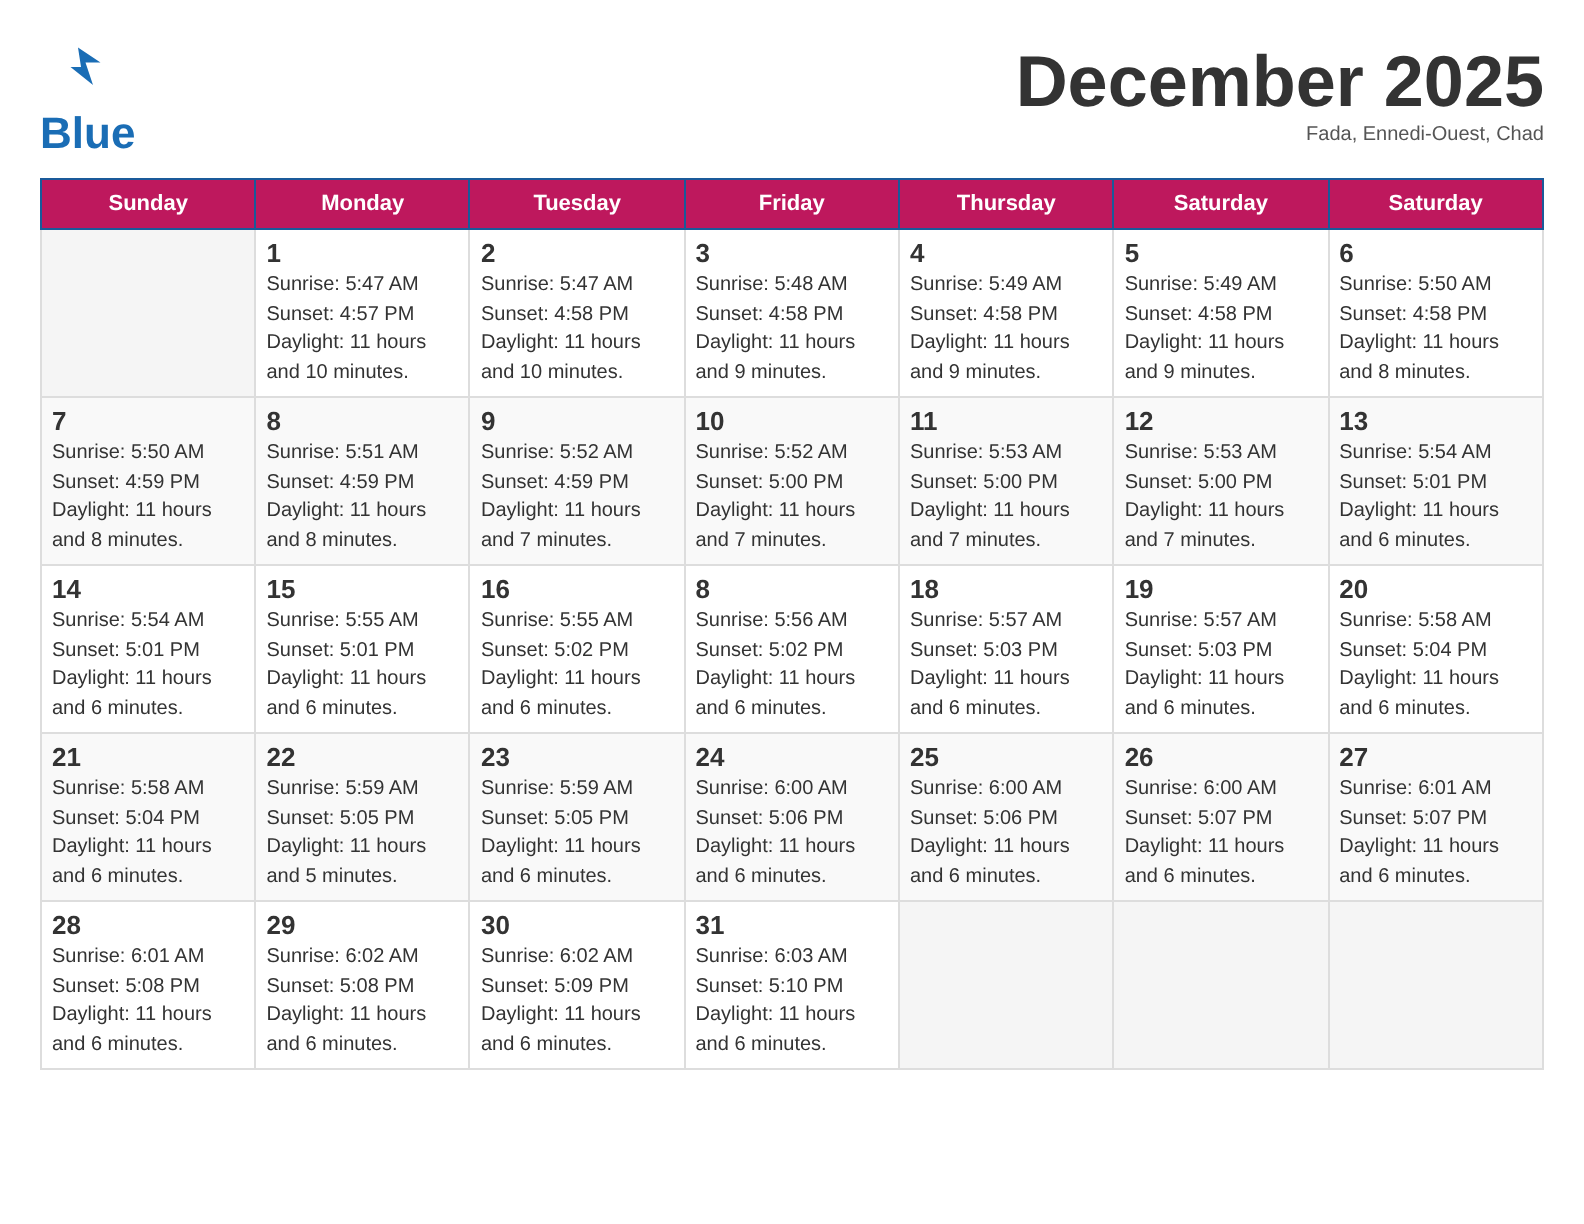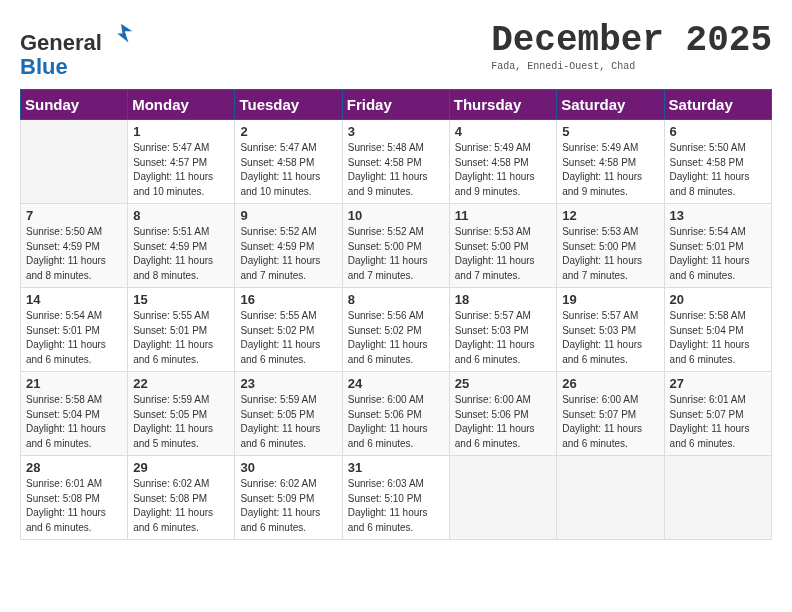--- a/index.html
+++ b/index.html
@@ -26,42 +26,42 @@
       line-height: 1.1;
     }
     .logo-general { color: #333; }
     .logo-blue { color: #1a6db5; margin-top: 16px; }
     .logo-bird {
       width: 30px;
       height: 30px;
       margin-left: 4px;
     }
     .title-block {
-      font-family: Liberation Mono, monospace;
+      text-align: right;
     }
     .month-title {
       font-size: 36px;
       font-weight: bold;
       color: #333;
     }
     .location {
       font-size: 10px;
       color: #555;
     }
     .calendar {
       width: 100%;
       border-collapse: collapse;
       border: 1px solid #ccc;
     }
     .calendar th {
-      background-color: #701a75;
+      background-color: #be185d;
       color: #fff;
       padding: 6px 4px;
-      font-size: 15px;
-      text-align: left;
+      font-size: 11px;
+      text-align: center;
       border: 1px solid #1a5a9a;
     }
     .calendar td {
       vertical-align: top;
       padding: 4px 5px;
       border: 1px solid #ddd;
       width: 108px;
       min-height: 80px;
       font-size: 10.5px;
       color: #333;
@@ -85,21 +85,21 @@
       background: #f5f5f5 !important;
     }
   </style>
 </head>
 <body>
 
 <div class="header">
   <div class="logo">
     <div>
       <div class="logo-text">
-        <span class="logo-general">General</span><svg class="logo-bird" viewBox="0 0 40 40">
+        <svg class="logo-bird" viewBox="0 0 40 40">
           <polygon points="20,5 35,15 25,15 30,30 15,18 22,18" fill="#1a6db5"></polygon>
         </svg>
       </div>
       <div class="logo-text">
         <span class="logo-blue">Blue</span>
       </div>
     </div>
   </div>
   <div class="title-block">
     <div class="month-title">December 2025</div>

